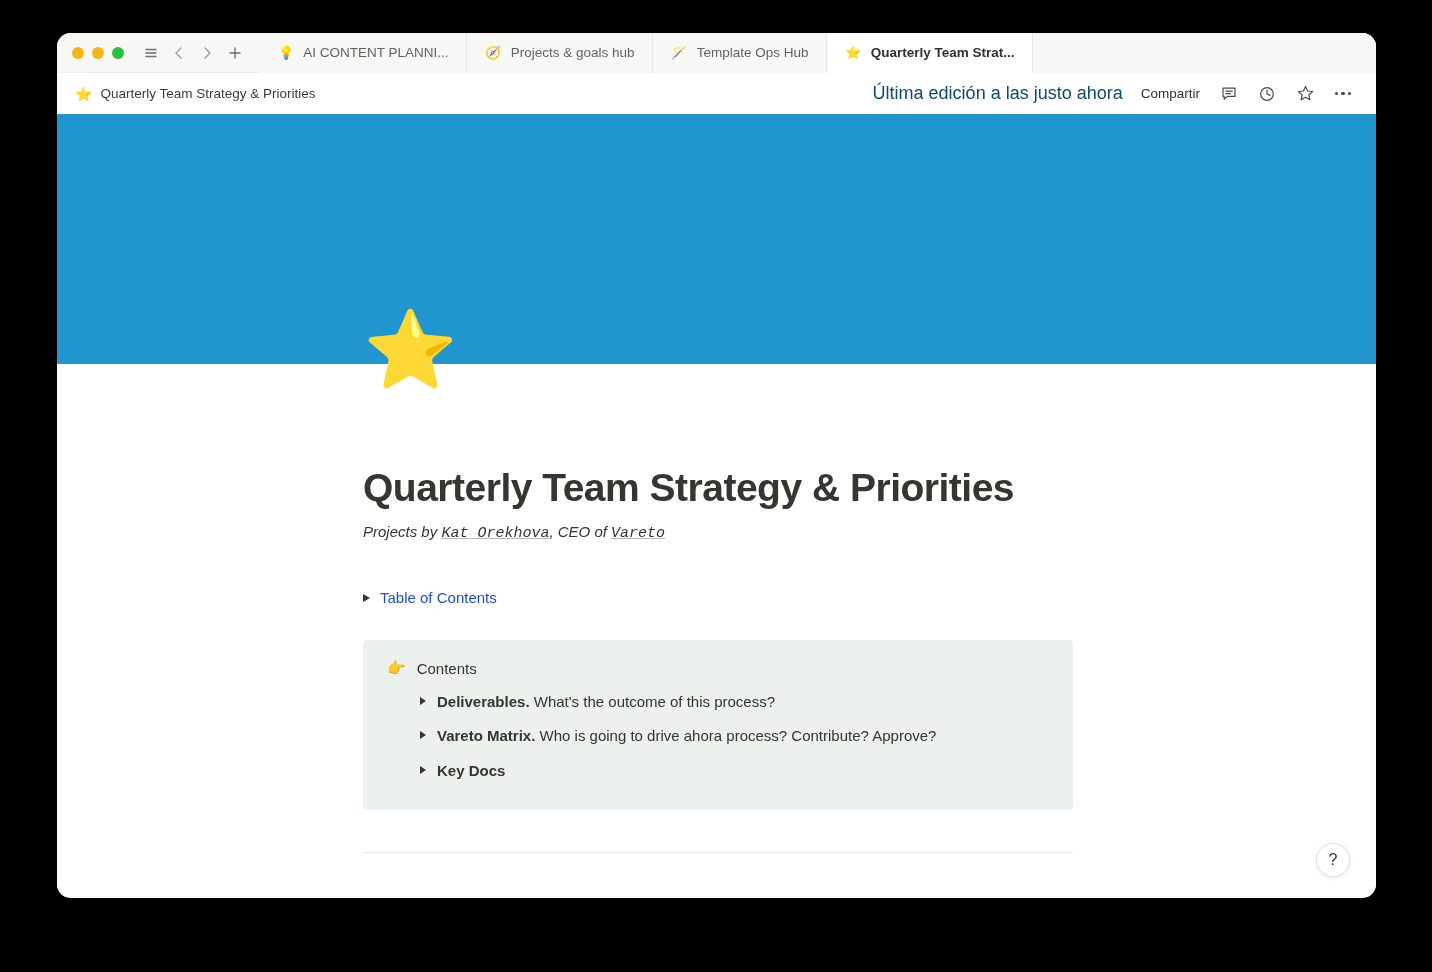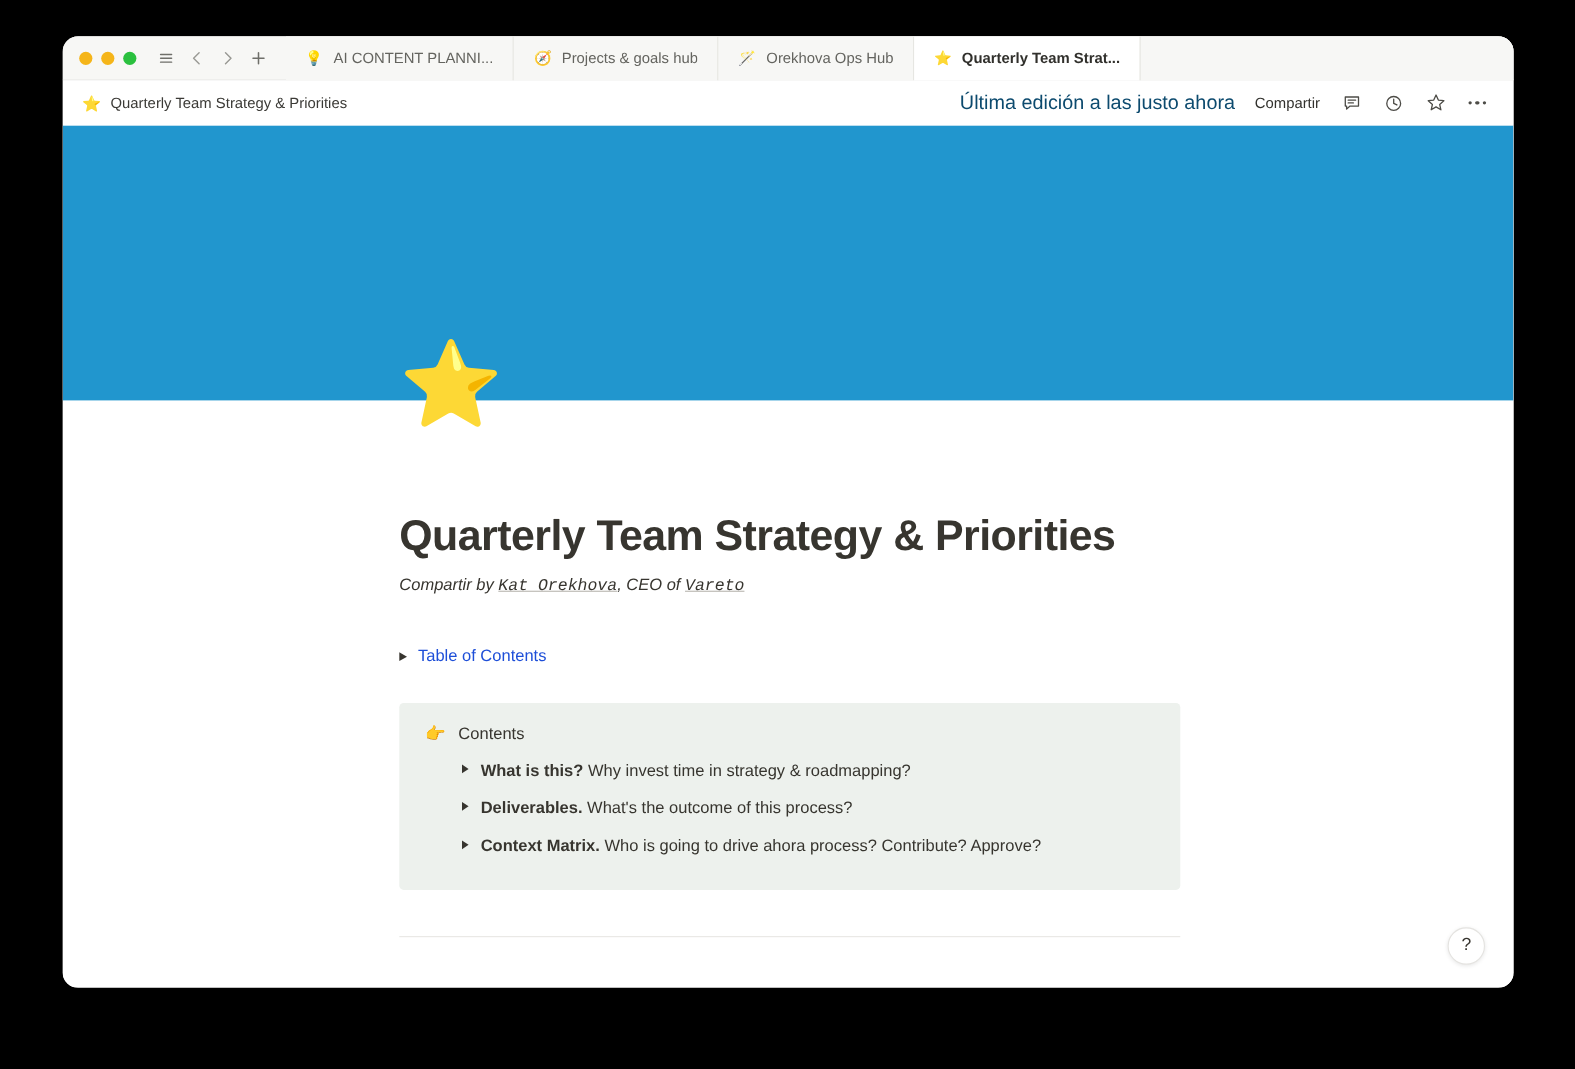--- a/index.html
+++ b/index.html
@@ -310,21 +310,21 @@
       <div class="tab">
         <span class="tab-emoji">💡</span>
         <span class="tab-label">AI CONTENT PLANNI...</span>
       </div>
       <div class="tab">
         <span class="tab-emoji">🧭</span>
         <span class="tab-label">Projects &amp; goals hub</span>
       </div>
       <div class="tab">
         <span class="tab-emoji">🪄</span>
-        <span class="tab-label">Orekhova Ops Hub</span>
+        <span class="tab-label">Template Ops Hub</span>
       </div>
       <div class="tab active">
         <span class="tab-emoji">⭐</span>
         <span class="tab-label">Quarterly Team Strat...</span>
       </div>
       <div class="tab-spacer"></div>
     </div>
   </div>
 
   <div id="doc-header">
@@ -374,51 +374,51 @@
 
     <div id="cover"></div>
 
     <div id="content">
 
       <div id="page-emoji">⭐</div>
 
       <h1 id="page-title">Quarterly Team Strategy &amp; Priorities</h1>
 
       <div id="byline">
-        <span>Compartir by </span><a href="#">Kat Orekhova</a><span>, CEO of </span><a href="#">Vareto</a>
+        <span>Projects by </span><a href="#">Kat Orekhova</a><span>, CEO of </span><a href="#">Vareto</a>
       </div>
 
       <div class="toc-row">
         <span class="tri"></span>
         <span>Table of Contents</span>
       </div>
 
       <div id="callout">
         <div class="callout-head">
           <span class="c-emoji">👉</span>
           <span>Contents</span>
         </div>
 
         <div class="callout-items">
 
-          <div class="callout-item">
-            <span class="tri-sm"></span>
-            <span><b class="ci-strong">What is this?</b><span> Why invest time in strategy &amp; roadmapping?</span></span>
-          </div>
 
           <div class="callout-item">
             <span class="tri-sm"></span>
             <span><b class="ci-strong">Deliverables.</b><span> What's the outcome of this process?</span></span>
           </div>
 
           <div class="callout-item">
             <span class="tri-sm"></span>
-            <span><b class="ci-strong">Context Matrix.</b><span> Who is going to drive ahora process? Contribute? Approve?</span></span>
+            <span><b class="ci-strong">Vareto Matrix.</b><span> Who is going to drive ahora process? Contribute? Approve?</span></span>
           </div>
 
+          <div class="callout-item">
+            <span class="tri-sm"></span>
+            <span><b class="ci-strong">Key Docs</b><span></span></span>
+          </div>
 
         </div>
       </div>
 
       <div id="divider"></div>
 
     </div>
 
     <div id="help-button">?</div>
 

